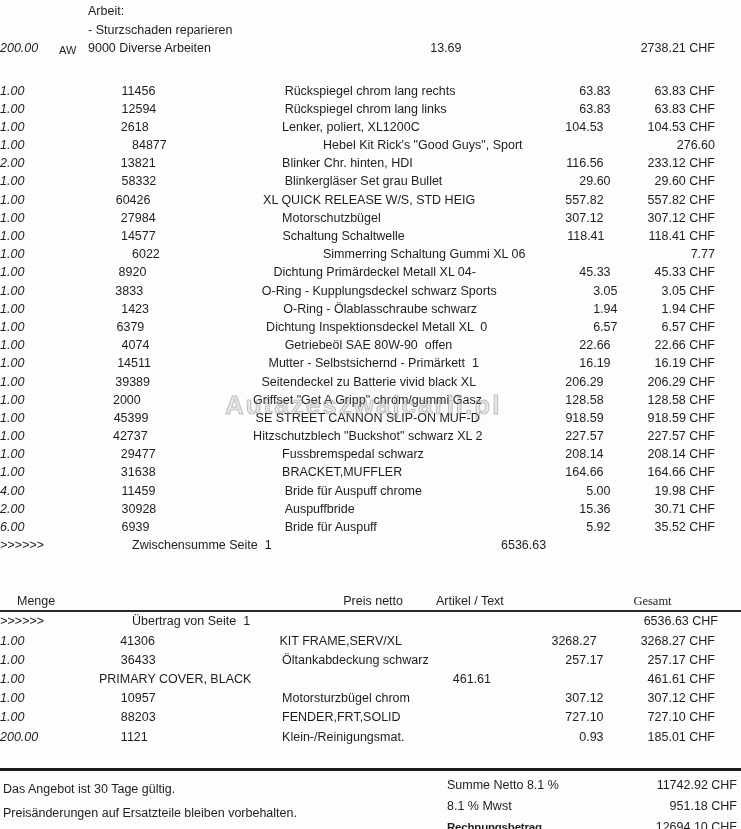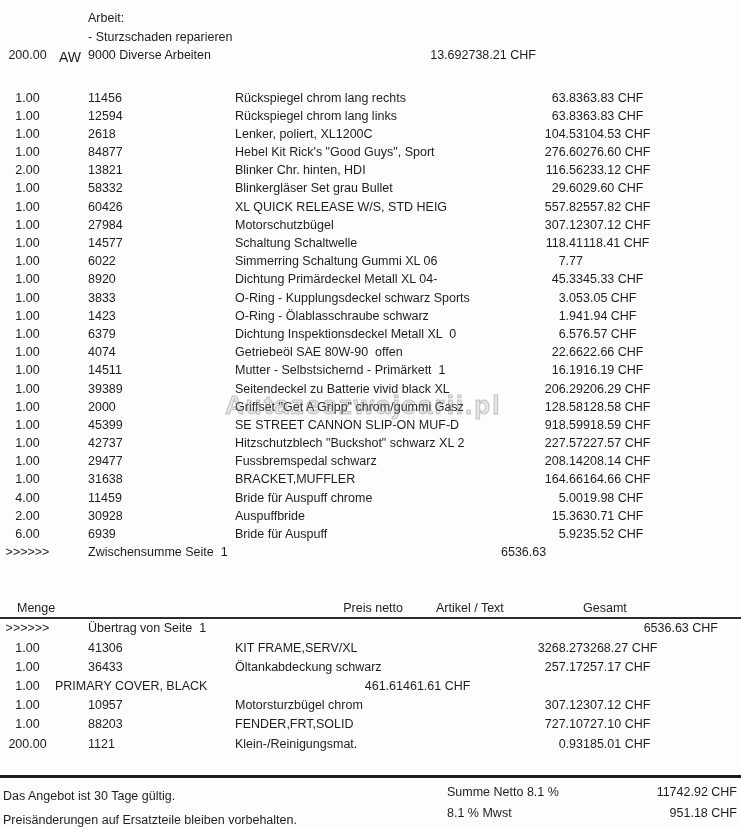--- a/index.html
+++ b/index.html
@@ -7,44 +7,44 @@
     position:relative;
     width:741px;height:829px;
     background:#fdfdfd;
     font-family:"Liberation Sans", sans-serif;
     font-size:12.5px;
     color:#1e1e1e;
     overflow:hidden;
   }
   .doc span{white-space:pre;}
   
-  .row{display:flex;height:18.2px;line-height:18.2px;}
+  .row{display:flex;height:18.2px;line-height:18.2px;gap:44px;}
   .c{display:block;box-sizing:border-box;}
-  .qty{width:55px;text-align:center;}
+  .qty{width:55px;text-align:left;font-style:italic;}
   .art{width:180px;padding-left:33px;}
   .txt{width:228px;}
   .price{width:120px;text-align:right;}
-  .total{flex:1;padding-right:26px;}
-  
-  .work{padding-top:9px;}
+  .total{flex:1;text-align:right;padding-right:26px;}
+  
+  .work{padding-top:2px;}
   .work-line{margin-left:88px;line-height:18.5px;}
   .work-row{display:flex;line-height:18.5px;}
-  .unit{width:33px;padding-left:4px;box-sizing:border-box;font-size:14px;align-self:center;padding-top:2px;}
+  .unit{width:33px;padding-left:4px;box-sizing:border-box;font-size:11px;align-self:center;padding-top:2px;}
   .work-txt{flex:1;}
   
   #t1-body{margin-top:22px;}
   .sub-label{flex:1;padding-left:33px;box-sizing:border-box;}
   .sub-total{width:240px;text-align:left;padding-right:40px;box-sizing:border-box;}
   
   .t2{margin-top:40px;}
   .t2-header{display:flex;height:16px;line-height:14px;border-bottom:2px solid #2b2b2b;}
   .h-qty{width:55px;padding-left:17px;box-sizing:border-box;}
   .h-art{width:180px;padding-left:33px;box-sizing:border-box;}
   .h-price{width:348px;text-align:right;box-sizing:border-box;}
-  .h-total{flex:1;text-align:left;padding-right:19px;box-sizing:border-box;}
+  .h-total{flex:1;text-align:center;padding-right:19px;box-sizing:border-box;font-family:Liberation Serif, serif;}
   #t2-carry.row, #t2-body .row{height:19.2px;line-height:19.2px;}
   .carry-total{flex:1;text-align:right;padding-right:23px;box-sizing:border-box;}
   
   .footer-rule{height:3px;background:#1c1c1c;margin-top:21px;}
   .footer-body{display:flex;align-items:flex-start;}
   .f-notes{flex:1;padding-left:3px;padding-top:6px;}
   .f-note{line-height:24px;}
   .f-totals{width:290px;margin-right:4px;margin-top:4px;border-bottom:3px solid #454545;padding-bottom:1px;}
   .f-trow{display:flex;line-height:21px;}
   .f-tlabel{flex:1;}
@@ -101,21 +101,20 @@
     <span class="c txt">Lenker, poliert, XL1200C</span>
     <span class="c price">104.53</span>
     <span class="c total">104.53 CHF</span>
   </div>
 
   <div class="row">
     <span class="c qty">1.00</span>
     <span class="c art">84877</span>
     <span class="c txt">Hebel Kit Rick's "Good Guys", Sport</span>
     <span class="c price">276.60</span>
-    <span class="c total">276.60 CHF</span>
   </div>
 
   <div class="row">
     <span class="c qty">2.00</span>
     <span class="c art">13821</span>
     <span class="c txt">Blinker Chr. hinten, HDI</span>
     <span class="c price">116.56</span>
     <span class="c total">233.12 CHF</span>
   </div>
 

